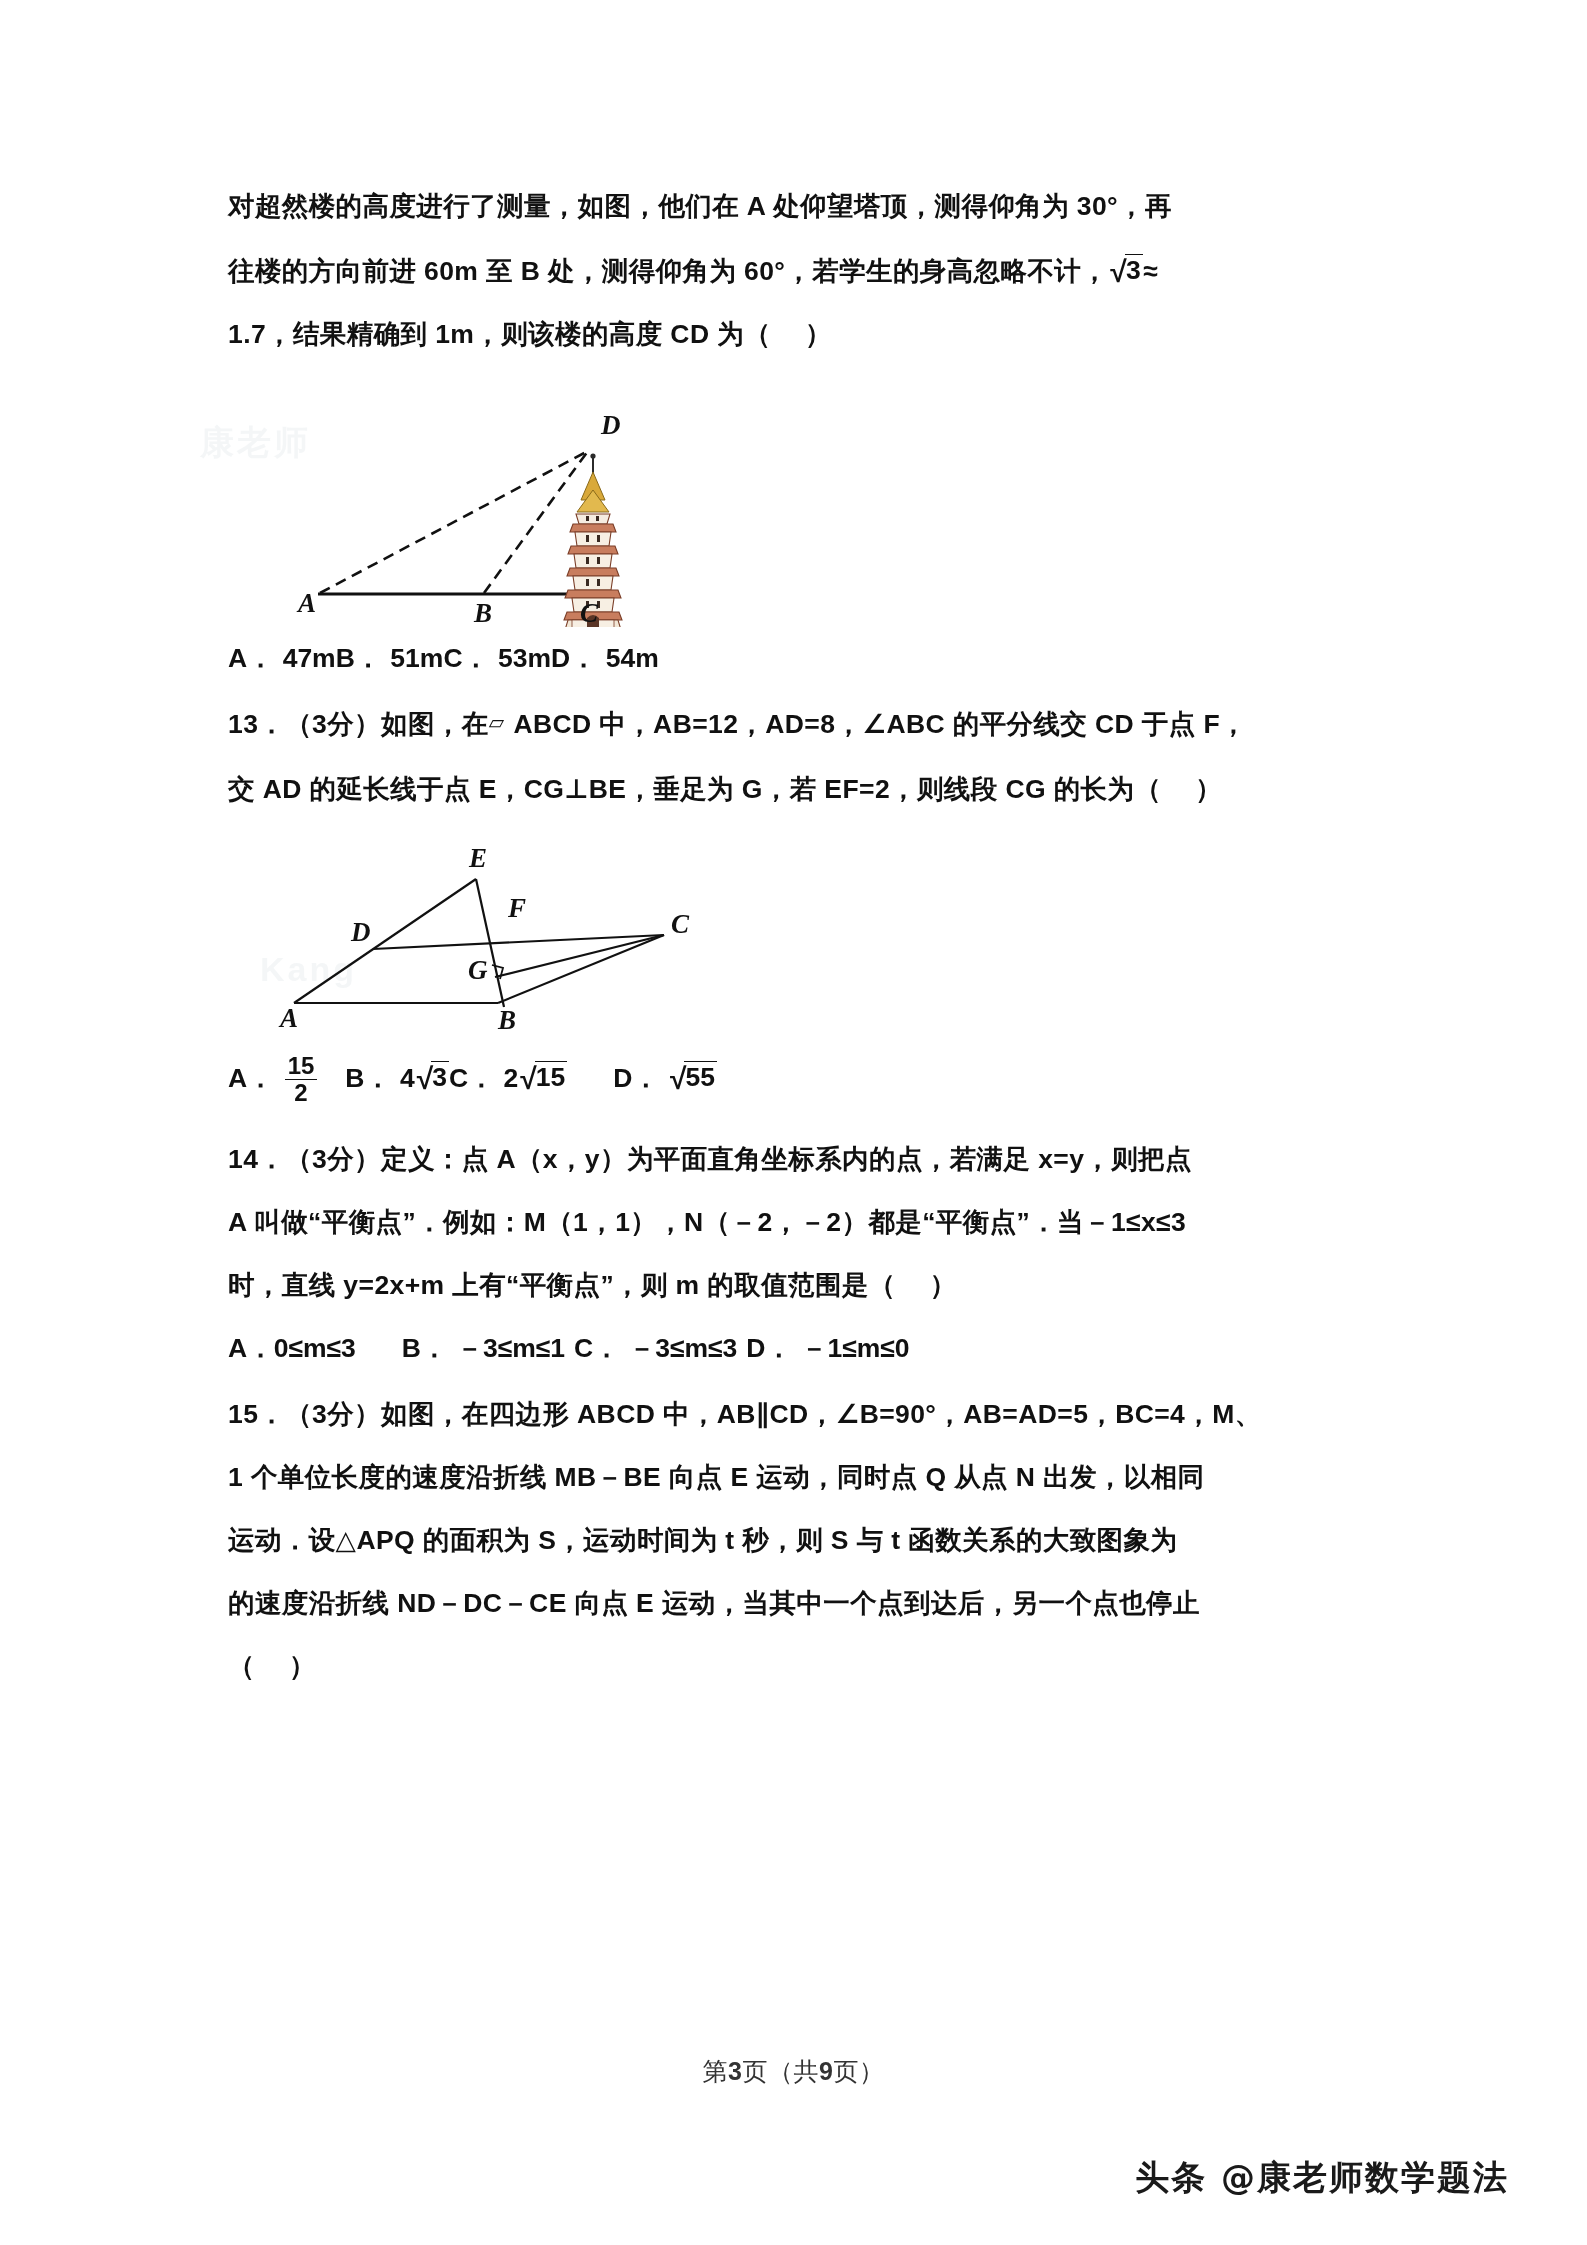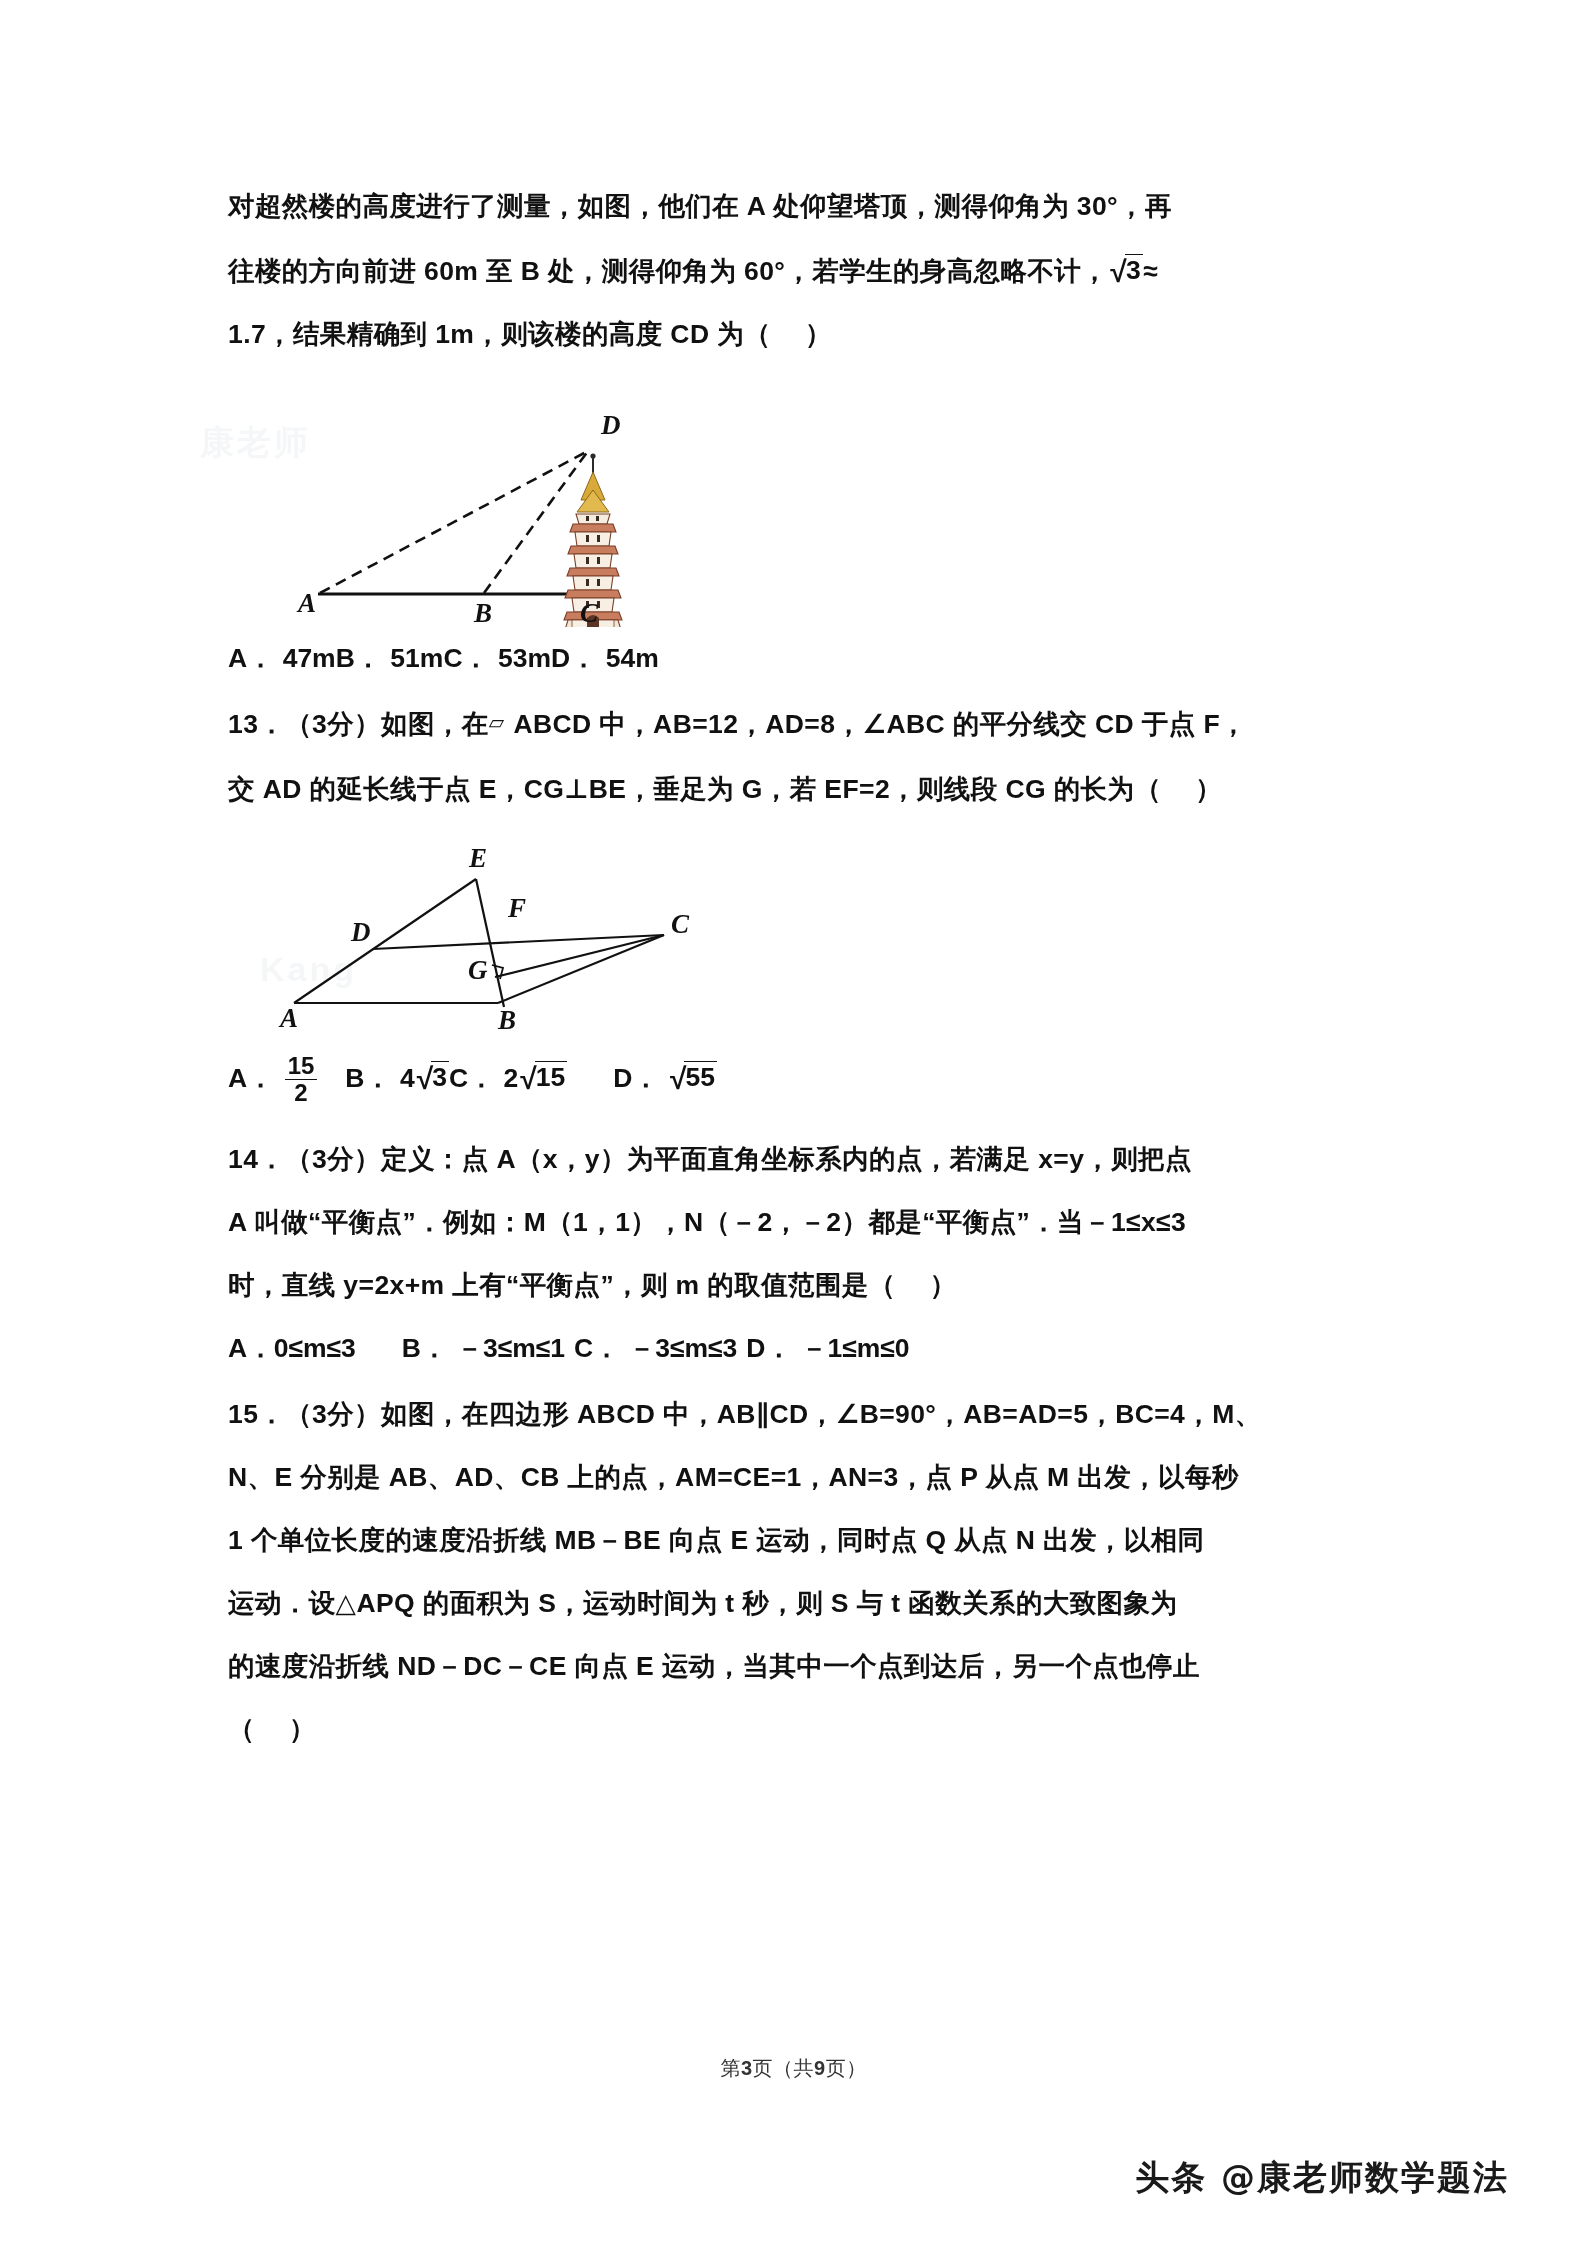--- a/index.html
+++ b/index.html
@@ -116,21 +116,21 @@
     color: #111;
   }
 
   
   .footer {
     position: absolute;
     left: 0;
     top: 2055px;
     width: 1587px;
     text-align: center;
-    font-size: 20px;
+    font-size: 25px;
     color: #333;
     letter-spacing: 0.5px;
   }
   .footer b { font-weight: 700; }
 
   
   .watermark {
     position: absolute;
     right: 78px;
     top: 2155px;
@@ -293,21 +293,20 @@
       </div>
       <div class="opts">
         <span>A．</span><span>0≤m≤3</span><span class="sp-xl"></span><span>B．</span><span class="sp"></span><span>－3≤m≤1</span><span class="sp"></span><span>C．</span><span class="sp"></span><span>－3≤m≤3</span><span class="sp"></span><span>D．</span><span class="sp"></span><span>－1≤m≤0</span>
       </div>
     </div>
 
     <div class="qblock">
       <div class="line">
         <span>15．（3分）</span><span>如图，在四边形 ABCD 中，AB∥CD，∠B=90°，AB=AD=5，BC=4，M、</span>
       </div>
-      <div class="line">N、E 分别是 AB、AD、CB 上的点，AM=CE=1，AN=3，点 P 从点 M 出发，以每秒</div>
       <div class="line">1 个单位长度的速度沿折线 MB－BE 向点 E 运动，同时点 Q 从点 N 出发，以相同</div>
       <div class="line">运动．设△APQ 的面积为 S，运动时间为 t 秒，则 S 与 t 函数关系的大致图象为</div>
       <div class="line">的速度沿折线 ND－DC－CE 向点 E 运动，当其中一个点到达后，另一个点也停止</div>
       <div class="line">
         <span>（</span><span class="paren-gap"></span><span>）</span>
       </div>
     </div>
 
   </div>
 

